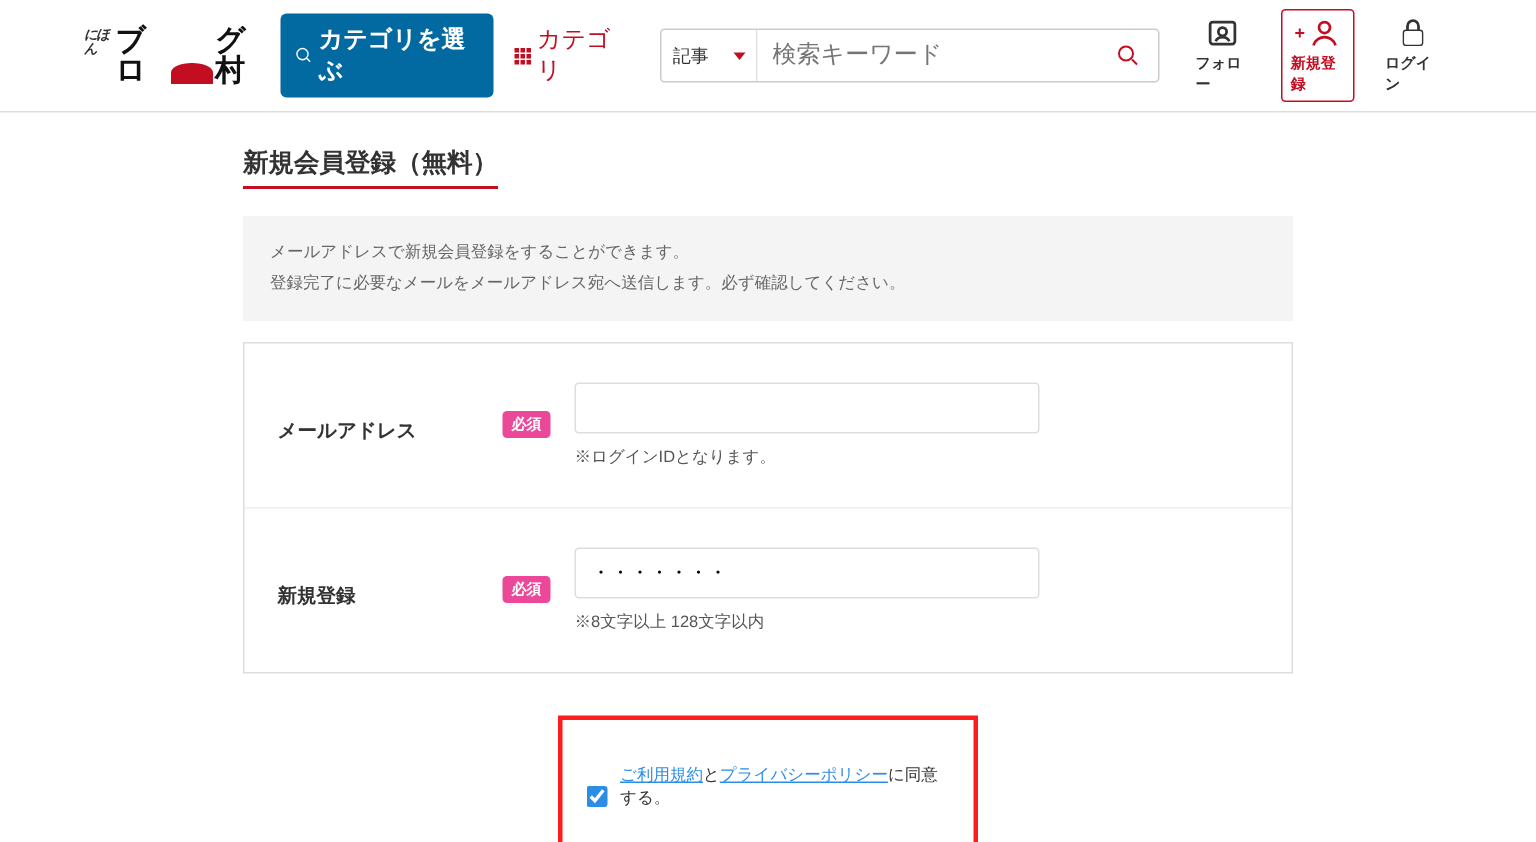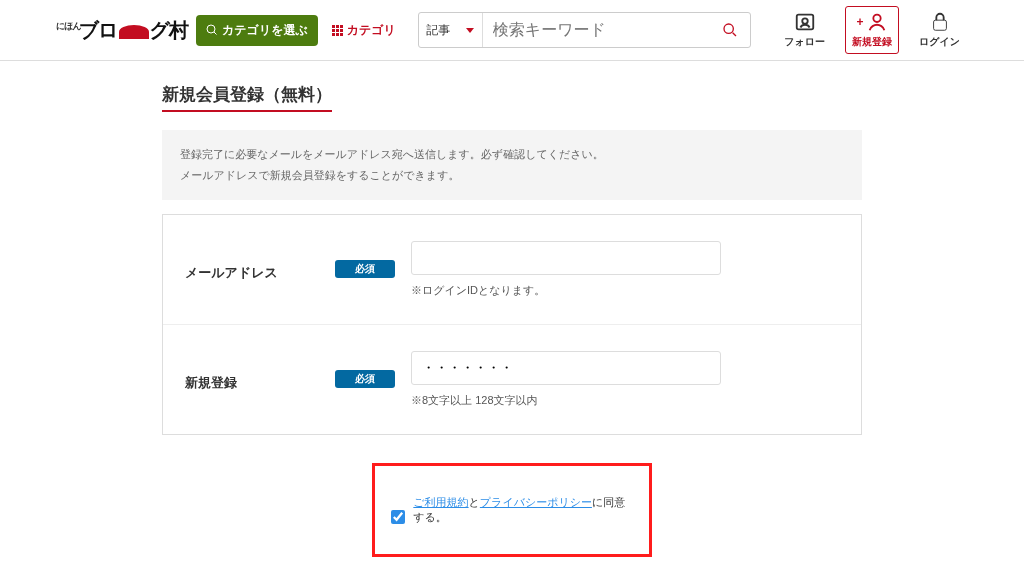--- a/index.html
+++ b/index.html
@@ -7,31 +7,31 @@
   body { width:1024px; }
   a { text-decoration:underline; }
 
   
   .header {
     display:flex; align-items:center; gap:8px;
     padding:6px 56px 6px 56px;
     border-bottom:1px solid #ddd;
   }
   .logo { display:flex; align-items:flex-end; line-height:1; }
-  .logo .sub { font-size:9px; letter-spacing:-1px; font-weight:bold; color:#333; align-self:flex-start; margin-top:2px; margin-right:-2px; }
+  .logo .sub { font-size:9px; letter-spacing:-1px; font-weight:bold; color:#333; align-self:flex-start; margin-top:2px; margin-right:-2px;font-style:italic; }
   .logo .main { font-size:20px; font-weight:900; letter-spacing:-1px; color:#111; }
   .logo .arc  { display:inline-block; width:30px; height:14px; background:#c30d21; border-radius:30px 30px 0 0 / 14px 14px 0 0; margin:0 1px; position:relative; top:-1px; }
 
   .btn-red {
-    background:#4d7c0f; color:#fff; font-weight:bold; font-size:12px;
+    background:#0369a1; color:#fff; font-weight:bold; font-size:16px;
     padding:7px 10px; border-radius:4px; display:flex; align-items:center; gap:4px;
     cursor:pointer;
   }
   .btn-red .mag { width:12px; height:12px; }
-  .cat-link { display:flex; align-items:center; gap:4px; font-size:12px; font-weight:bold; color:#c30d21; cursor:pointer; padding:0 6px; }
+  .cat-link { display:flex; align-items:center; gap:4px; font-size:16px; font-weight:normal; color:#c30d21; cursor:pointer; padding:0 6px; }
   .cat-link .grid { display:inline-grid; grid-template-columns:repeat(3,3px); grid-template-rows:repeat(3,3px); gap:1px; }
   .cat-link .grid i { background:#c30d21; }
 
   .searchbar { display:flex; border:1px solid #ccc; border-radius:3px; flex:1; height:36px; max-width:420px; margin-left:8px; }
   .searchbar .sel { width:64px; display:flex; align-items:center; justify-content:center; gap:16px; border-right:1px solid #ddd; font-size:12px; cursor:pointer; }
   .searchbar .sel .tri { width:0; height:0; border-left:4px solid transparent; border-right:4px solid transparent; border-top:5px solid #c30d21; }
   .searchbar input { flex:1; border:none; outline:none; padding:0 10px; font-size:16px; }
   .searchbar .go  { width:40px; display:flex; align-items:center; justify-content:center; cursor:pointer; }
   .searchbar .go svg { width:16px; height:16px; stroke:#c30d21; }
 
@@ -60,22 +60,22 @@
   }
   .form-row {
     display:flex; align-items:center; padding:26px 22px;
   }
   .form-row + .form-row { border-top:1px solid #eee; }
   .form-row .label {
     width:150px; font-size:13px; font-weight:bold; display:flex; align-items:center; gap:8px;
     padding-top:8px;
   }
   .req {
-    background:#0369a1; color:#fff; font-size:10px; font-weight:bold;
-    padding:2px 20px; border-radius:3px; display:inline-block;
+    background:#ec4899; color:#fff; font-size:10px; font-weight:bold;
+    padding:2px 6px; border-radius:3px; display:inline-block;
   }
   .form-row .ctrl { flex:1; }
   .form-row .ctrl input {
     width:310px; height:34px; border:1px solid #ddd; border-radius:3px;
     padding:0 10px; font-size:13px;
   }
   .hint { font-size:11px; color:#555; margin-top:8px; }
 
   .agree-wrap {
     border:3px solid #ff1c1c; padding:29px 16px; margin:28px auto 0;
@@ -169,22 +169,22 @@
       </svg>
       <span class="lbl">ログイン</span>
     </div>
   </div>
 </div>
 
 <div class="page">
   <h1>新規会員登録（無料）</h1>
 
   <div class="notice">
+    <div>メールアドレスで新規会員登録をすることができます。</div>
     <div>登録完了に必要なメールをメールアドレス宛へ送信します。必ず確認してください。</div>
-    <div>メールアドレスで新規会員登録をすることができます。</div>
   </div>
 
   <div class="form-card">
     <div class="form-row">
       <div class="label">
         <span>メールアドレス</span>
       </div>
       <span class="req">必須</span>
       <div class="ctrl" style="margin-left:16px">
         <input type="text" style="">

